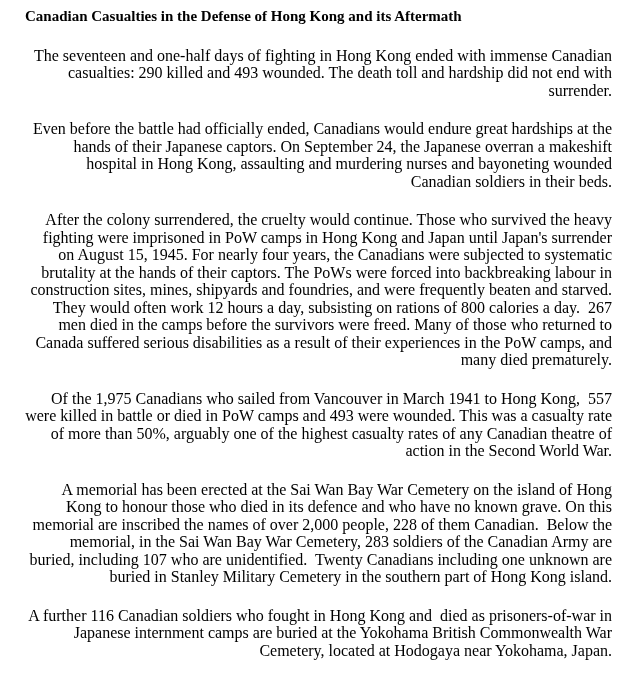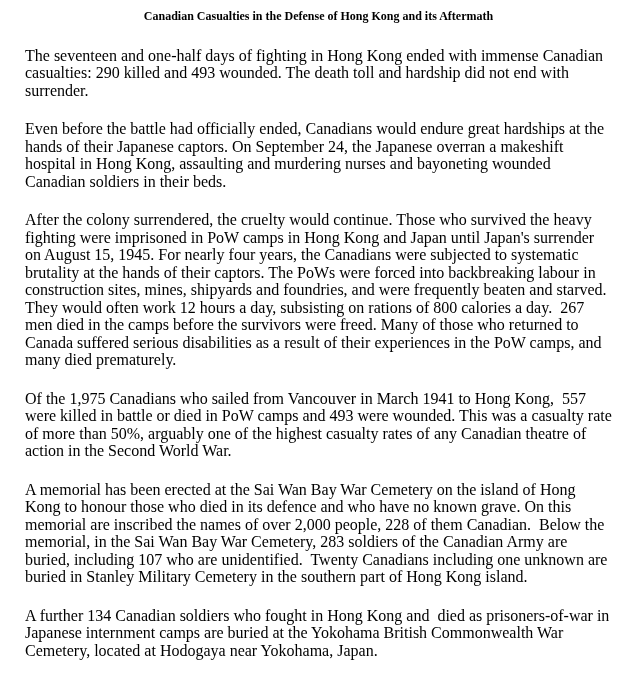--- a/index.html
+++ b/index.html
@@ -17,30 +17,30 @@
     width: 621px;
     min-height: 676px;
     padding: 8px 9px 6px 25px;
     font-family: "Liberation Serif", "DejaVu Serif", serif;
     font-size: 16px;
     line-height: 17.5px;
     color: #000000;
     background: #ffffff;
   }
   .doc-title {
-    font-size: 12px;
+    font-size: 15px;
     font-weight: bold;
-    text-align: center;
+    text-align: left;
     margin: 0 0 21px 0;
     line-height: 17.5px;
   }
   .para {
     margin: 21px 0;
     white-space: pre-wrap; 
-    text-align: left;
+    text-align: right;
   }
   .para:last-child {
     margin-bottom: 0;
   }
 </style>
 </head>
 <body>
 
 <div class="page">
   <h1 class="doc-title">Canadian Casualties in the Defense of Hong Kong and its Aftermath</h1>
@@ -48,14 +48,14 @@
   <p class="para">The seventeen and one-half days of fighting in Hong Kong ended with immense Canadian casualties: 290 killed and 493 wounded. The death toll and hardship did not end with surrender.</p>
 
   <p class="para">Even before the battle had officially ended, Canadians would endure great hardships at the hands of their Japanese captors. On September 24, the Japanese overran a makeshift hospital in Hong Kong, assaulting and murdering nurses and bayoneting wounded Canadian soldiers in their beds.</p>
 
   <p class="para">After the colony surrendered, the cruelty would continue. Those who survived the heavy fighting were imprisoned in PoW camps in Hong Kong and Japan until Japan's surrender on August 15, 1945. For nearly four years, the Canadians were subjected to systematic brutality at the hands of their captors. The PoWs were forced into backbreaking labour in construction sites, mines, shipyards and foundries, and were frequently beaten and starved.  They would often work 12 hours a day, subsisting on rations of 800 calories a day.  267 men died in the camps before the survivors were freed. Many of those who returned to Canada suffered serious disabilities as a result of their experiences in the PoW camps, and many died prematurely.</p>
 
   <p class="para">Of the 1,975 Canadians who sailed from Vancouver in March 1941 to Hong Kong,  557 were killed in battle or died in PoW camps and 493 were wounded. This was a casualty rate of more than 50%, arguably one of the highest casualty rates of any Canadian theatre of action in the Second World War.</p>
 
   <p class="para">A memorial has been erected at the Sai Wan Bay War Cemetery on the island of Hong Kong to honour those who died in its defence and who have no known grave. On this memorial are inscribed the names of over 2,000 people, 228 of them Canadian.  Below the memorial, in the Sai Wan Bay War Cemetery, 283 soldiers of the Canadian Army are buried, including 107 who are unidentified.  Twenty Canadians including one unknown are buried in Stanley Military Cemetery in the southern part of Hong Kong island.</p>
 
-  <p class="para">A further 134 Canadian soldiers who fought in Hong Kong and  died as prisoners-of-war in Japanese internment camps are buried at the Yokohama British Commonwealth War Cemetery, located at Hodogaya near Yokohama, Japan.</p>
+  <p class="para">A further 116 Canadian soldiers who fought in Hong Kong and  died as prisoners-of-war in Japanese internment camps are buried at the Yokohama British Commonwealth War Cemetery, located at Hodogaya near Yokohama, Japan.</p>
 </div>
 
 </body></html>

